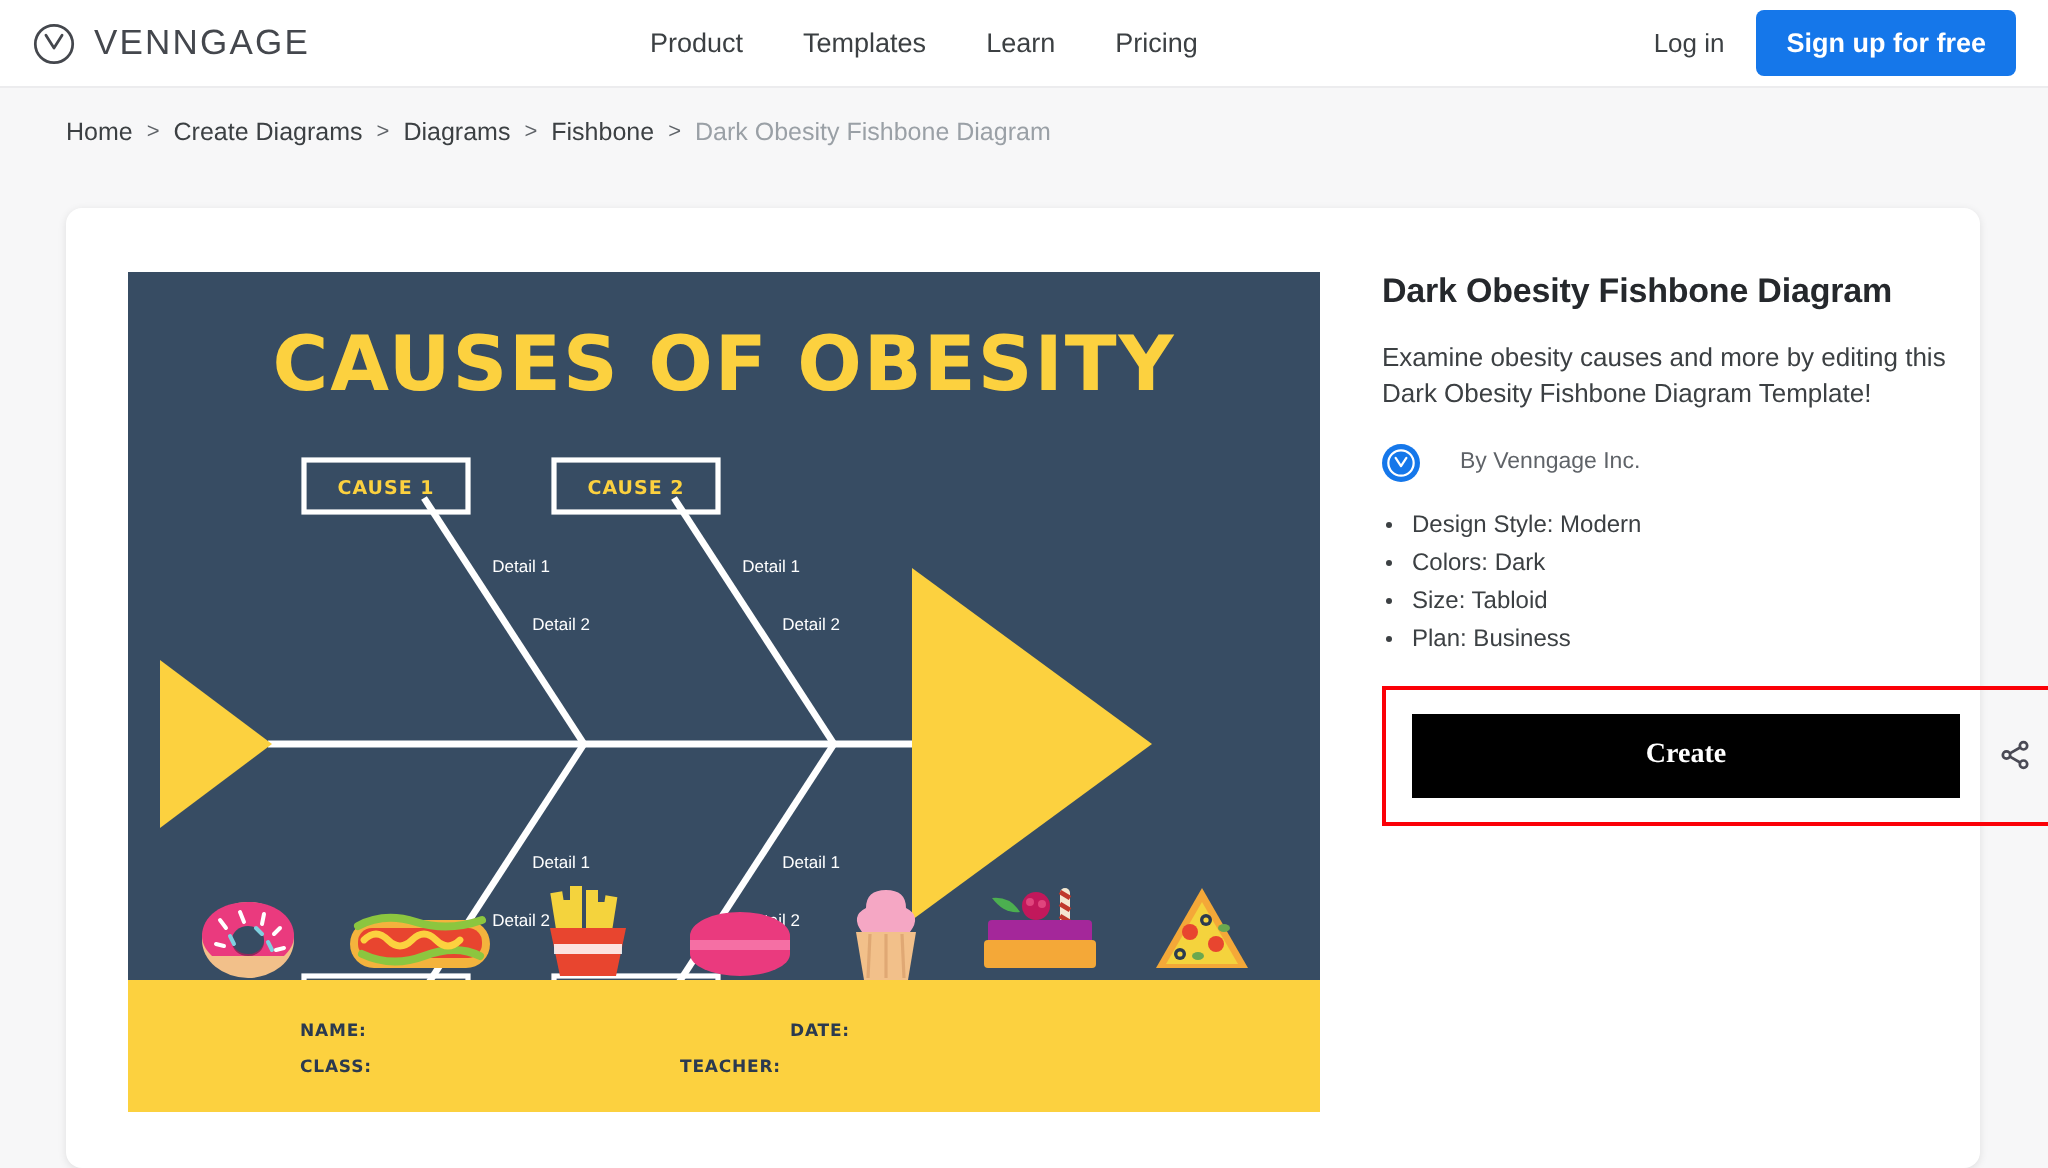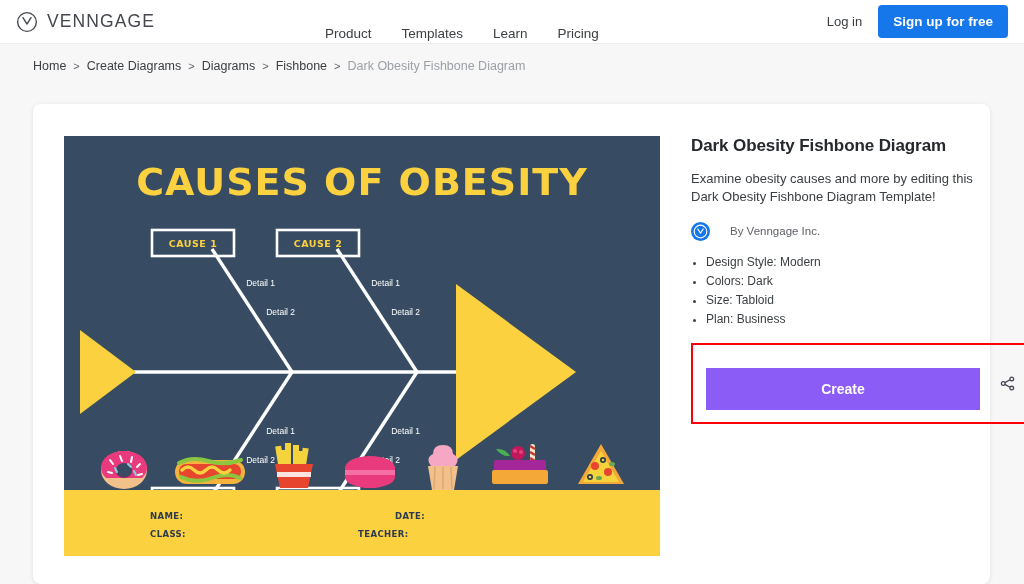--- a/index.html
+++ b/index.html
@@ -18,21 +18,21 @@
     border-bottom: 1px solid #ececee;
     position: relative;
   }
   .brand { display: flex; align-items: center; gap: 9px; cursor: pointer; }
   .brand-mark { width: 22px; height: 22px; display: block; }
   .brand-name {
     font-size: 17.5px; letter-spacing: 1.1px;
     color: #44474d; font-weight: 400;
   }
   .nav-center {
-    position: absolute; left: 325px; top: 12px; height: 100%;
+    position: absolute; left: 325px; top: 0; height: 100%;
     display: flex; align-items: center; gap: 30px;
   }
   .nav-link {
     font-size: 13.5px; color: #3c4043; cursor: pointer; white-space: nowrap;
   }
   .nav-right {
     margin-left: auto; display: flex; align-items: center; gap: 16px;
   }
   .login-link { font-size: 13px; color: #3c4043; cursor: pointer; }
   .signup-btn {
@@ -94,21 +94,21 @@
     position: absolute; left: 0; bottom: 0; width: 100%; height: 66px;
     background: #fcd13f; color: #2b3a4f;
   }
   .ff {
     position: absolute; font-size: 8.5px; font-weight: 700;
     letter-spacing: .4px; font-family: "DejaVu Sans", sans-serif;
   }
   .ff-name    { left: 86px; top: 21px; }
   .ff-class   { left: 86px; top: 39px; }
   .ff-date    { left: 294px; top: 21px; padding-left: 37px; }
-  .ff-teacher { left: 294px; top: 39px; }
+  .ff-teacher { left: 276px; top: 39px; }
 
   
   .details { padding: 32px 30px 0 31px; width: 360px; }
   .tpl-name {
     font-size: 17px; font-weight: 700; color: #25282c; letter-spacing: -.1px;
   }
   .tpl-desc {
     margin-top: 14px; font-size: 13px; line-height: 1.42; color: #3c4043;
   }
   .author { display: flex; align-items: center; gap: 20px; margin-top: 15px; }
@@ -119,23 +119,23 @@
   }
   .meta-list li::marker { font-size: 11px; }
 
   .cta-zone {
     position: relative; margin-top: 14px;
     border: 2px solid #fb0007; padding: 12px 13px;
     display: flex; align-items: center; gap: 14px;
     width: 344px;
   }
   .create-btn {
-    flex: 1; background: #8b5cf6; color: #fff; border: none;
+    flex: 1; background: #000000; color: #fff; border: none;
     font-size: 14px; font-weight: 700; padding: 13px 0;
-    cursor: pointer; font-family: Liberation Sans, sans-serif; margin-top: 11px;
+    cursor: pointer; font-family: Liberation Serif, serif;
   }
   .share-btn {
     background: none; border: none; cursor: pointer;
     display: flex; align-items: center; justify-content: center;
     width: 26px; height: 26px; padding: 0;
   }
 </style>
 </head>
 <body>
 

